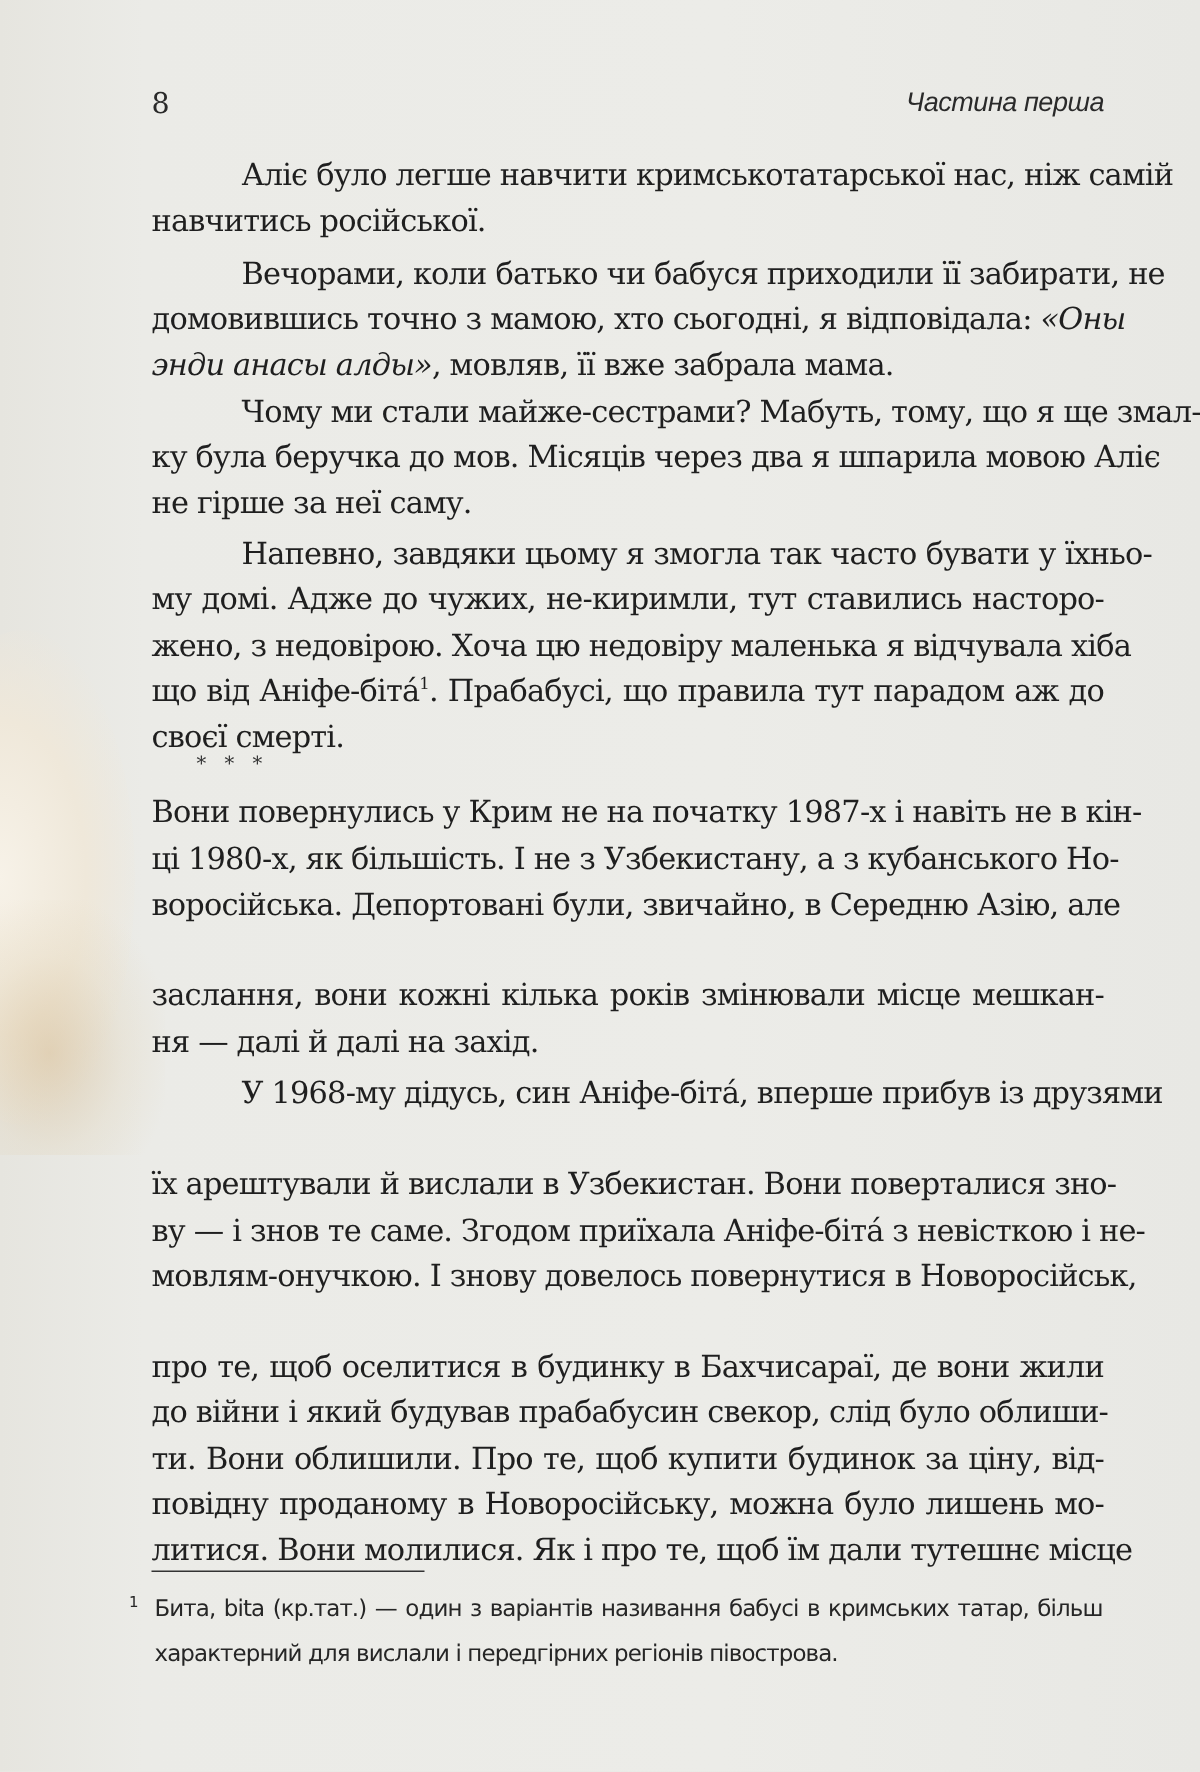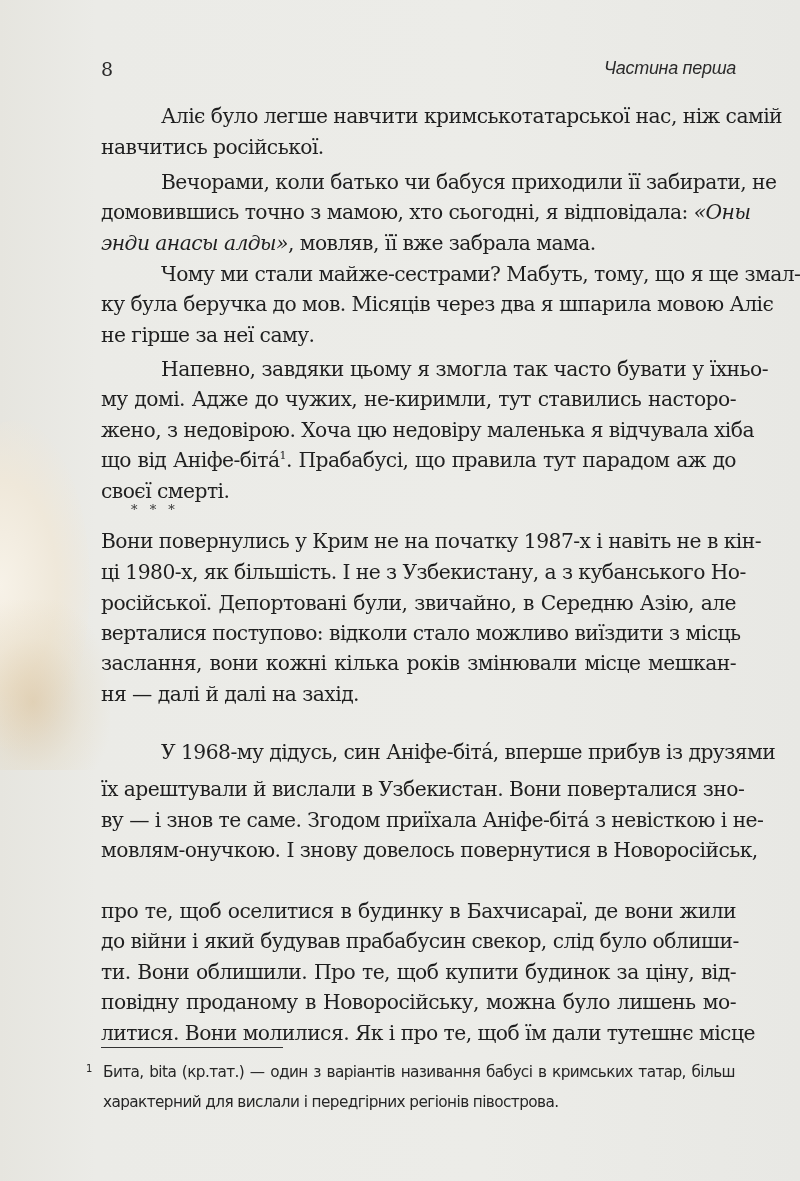--- a/index.html
+++ b/index.html
@@ -88,26 +88,25 @@
   <div class="line ind just" style="top:357px">Напевно, завдяки цьому я змогла так часто бувати у їхньо-</div>
   <div class="line just" style="top:387px">му домі. Адже до чужих, не-киримли, тут ставились насторо-</div>
   <div class="line just" style="top:418px">жено, з недовірою. Хоча цю недовіру маленька я відчувала хіба</div>
   <div class="line just" style="top:448px"><span>що від Аніфе-бітá</span><sup class="fn">1</sup><span>. Прабабусі, що правила тут парадом аж до</span></div>
   <div class="line" style="top:479px">своєї смерті.</div>
 
   <div class="stars">* * *</div>
 
   <div class="line just" style="top:529px">Вони повернулись у Крим не на початку 1987-х і навіть не в кін-</div>
   <div class="line just" style="top:560px">ці 1980-х, як більшість. І не з Узбекистану, а з кубанського Но-</div>
-  <div class="line just" style="top:591px">російської. Депортовані були, звичайно, в Середню Азію, але</div>
-  <div class="line just" style="top:621px">верталися поступово: відколи стало можливо виїздити з місць</div>
+  <div class="line just" style="top:591px">воросійська. Депортовані були, звичайно, в Середню Азію, але</div>
   <div class="line just" style="top:651px">заслання, вони кожні кілька років змінювали місце мешкан-</div>
   <div class="line" style="top:682px">ня — далі й далі на захід.</div>
 
-  <div class="line ind just" style="top:740px">У 1968-му дідусь, син Аніфе-бітá, вперше прибув із друзями</div>
+  <div class="line ind just" style="top:716px">У 1968-му дідусь, син Аніфе-бітá, вперше прибув із друзями</div>
   <div class="line just" style="top:777px">їх арештували й вислали в Узбекистан. Вони поверталися зно-</div>
   <div class="line just" style="top:808px">ву — і знов те саме. Згодом приїхала Аніфе-бітá з невісткою і не-</div>
   <div class="line just" style="top:838px">мовлям-онучкою. І знову довелось повернутися в Новоросійськ,</div>
   <div class="line just" style="top:899px">про те, щоб оселитися в будинку в Бахчисараї, де вони жили</div>
   <div class="line just" style="top:929px">до війни і який будував прабабусин свекор, слід було облиши-</div>
   <div class="line just" style="top:960px">ти. Вони облишили. Про те, щоб купити будинок за ціну, від-</div>
   <div class="line just" style="top:990px">повідну проданому в Новоросійську, можна було лишень мо-</div>
   <div class="line just" style="top:1021px">литися. Вони молилися. Як і про те, щоб їм дали тутешнє місце</div>
 
   <div class="fn-rule"></div>

